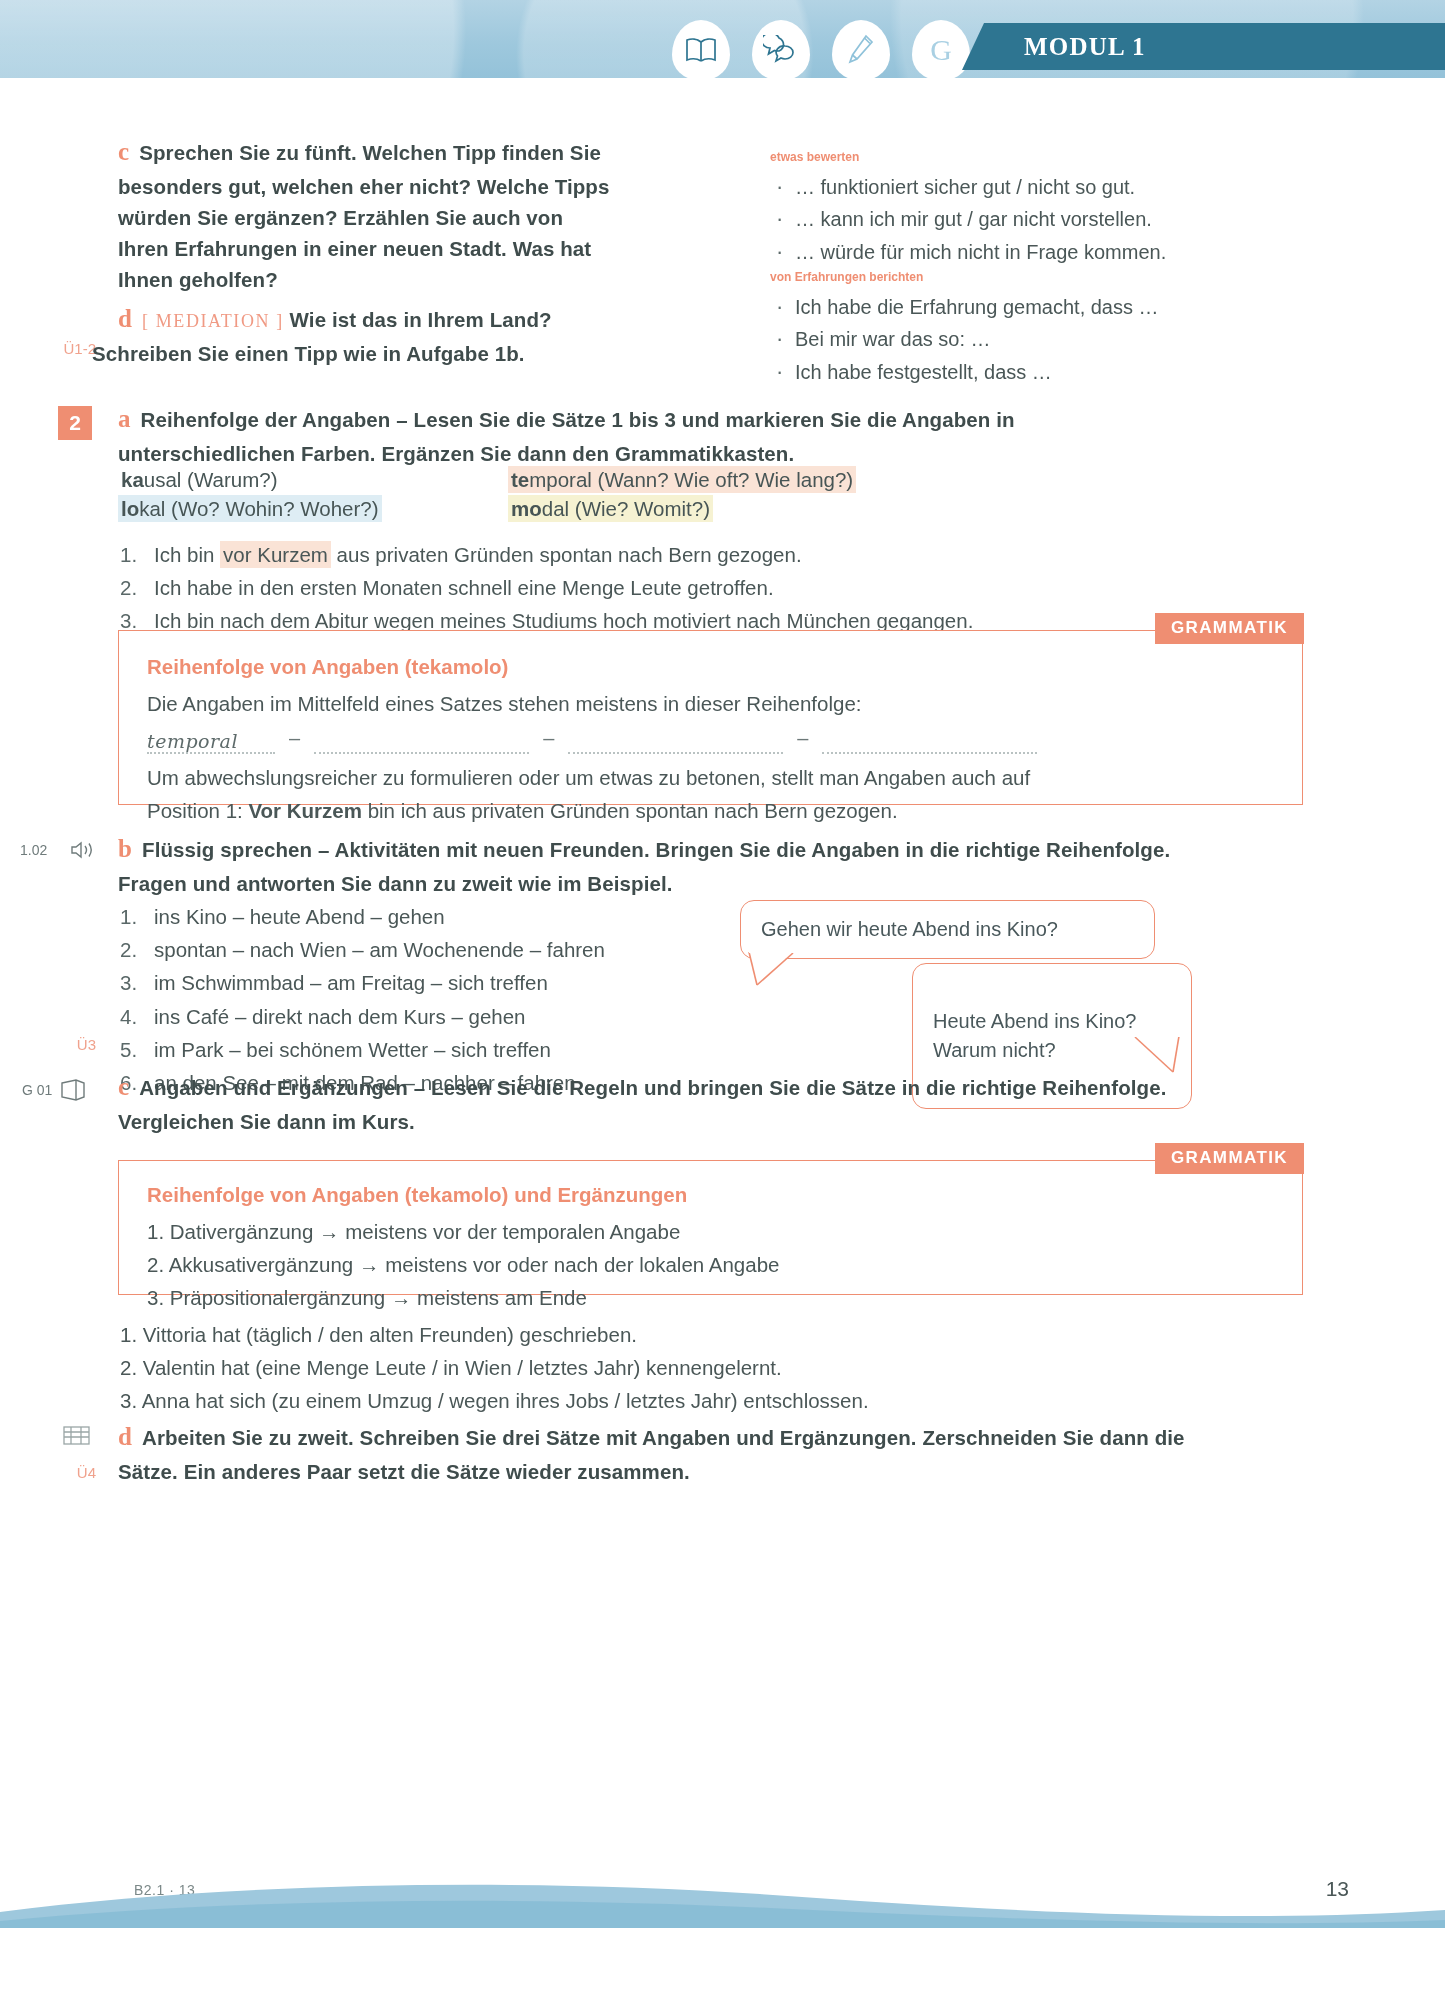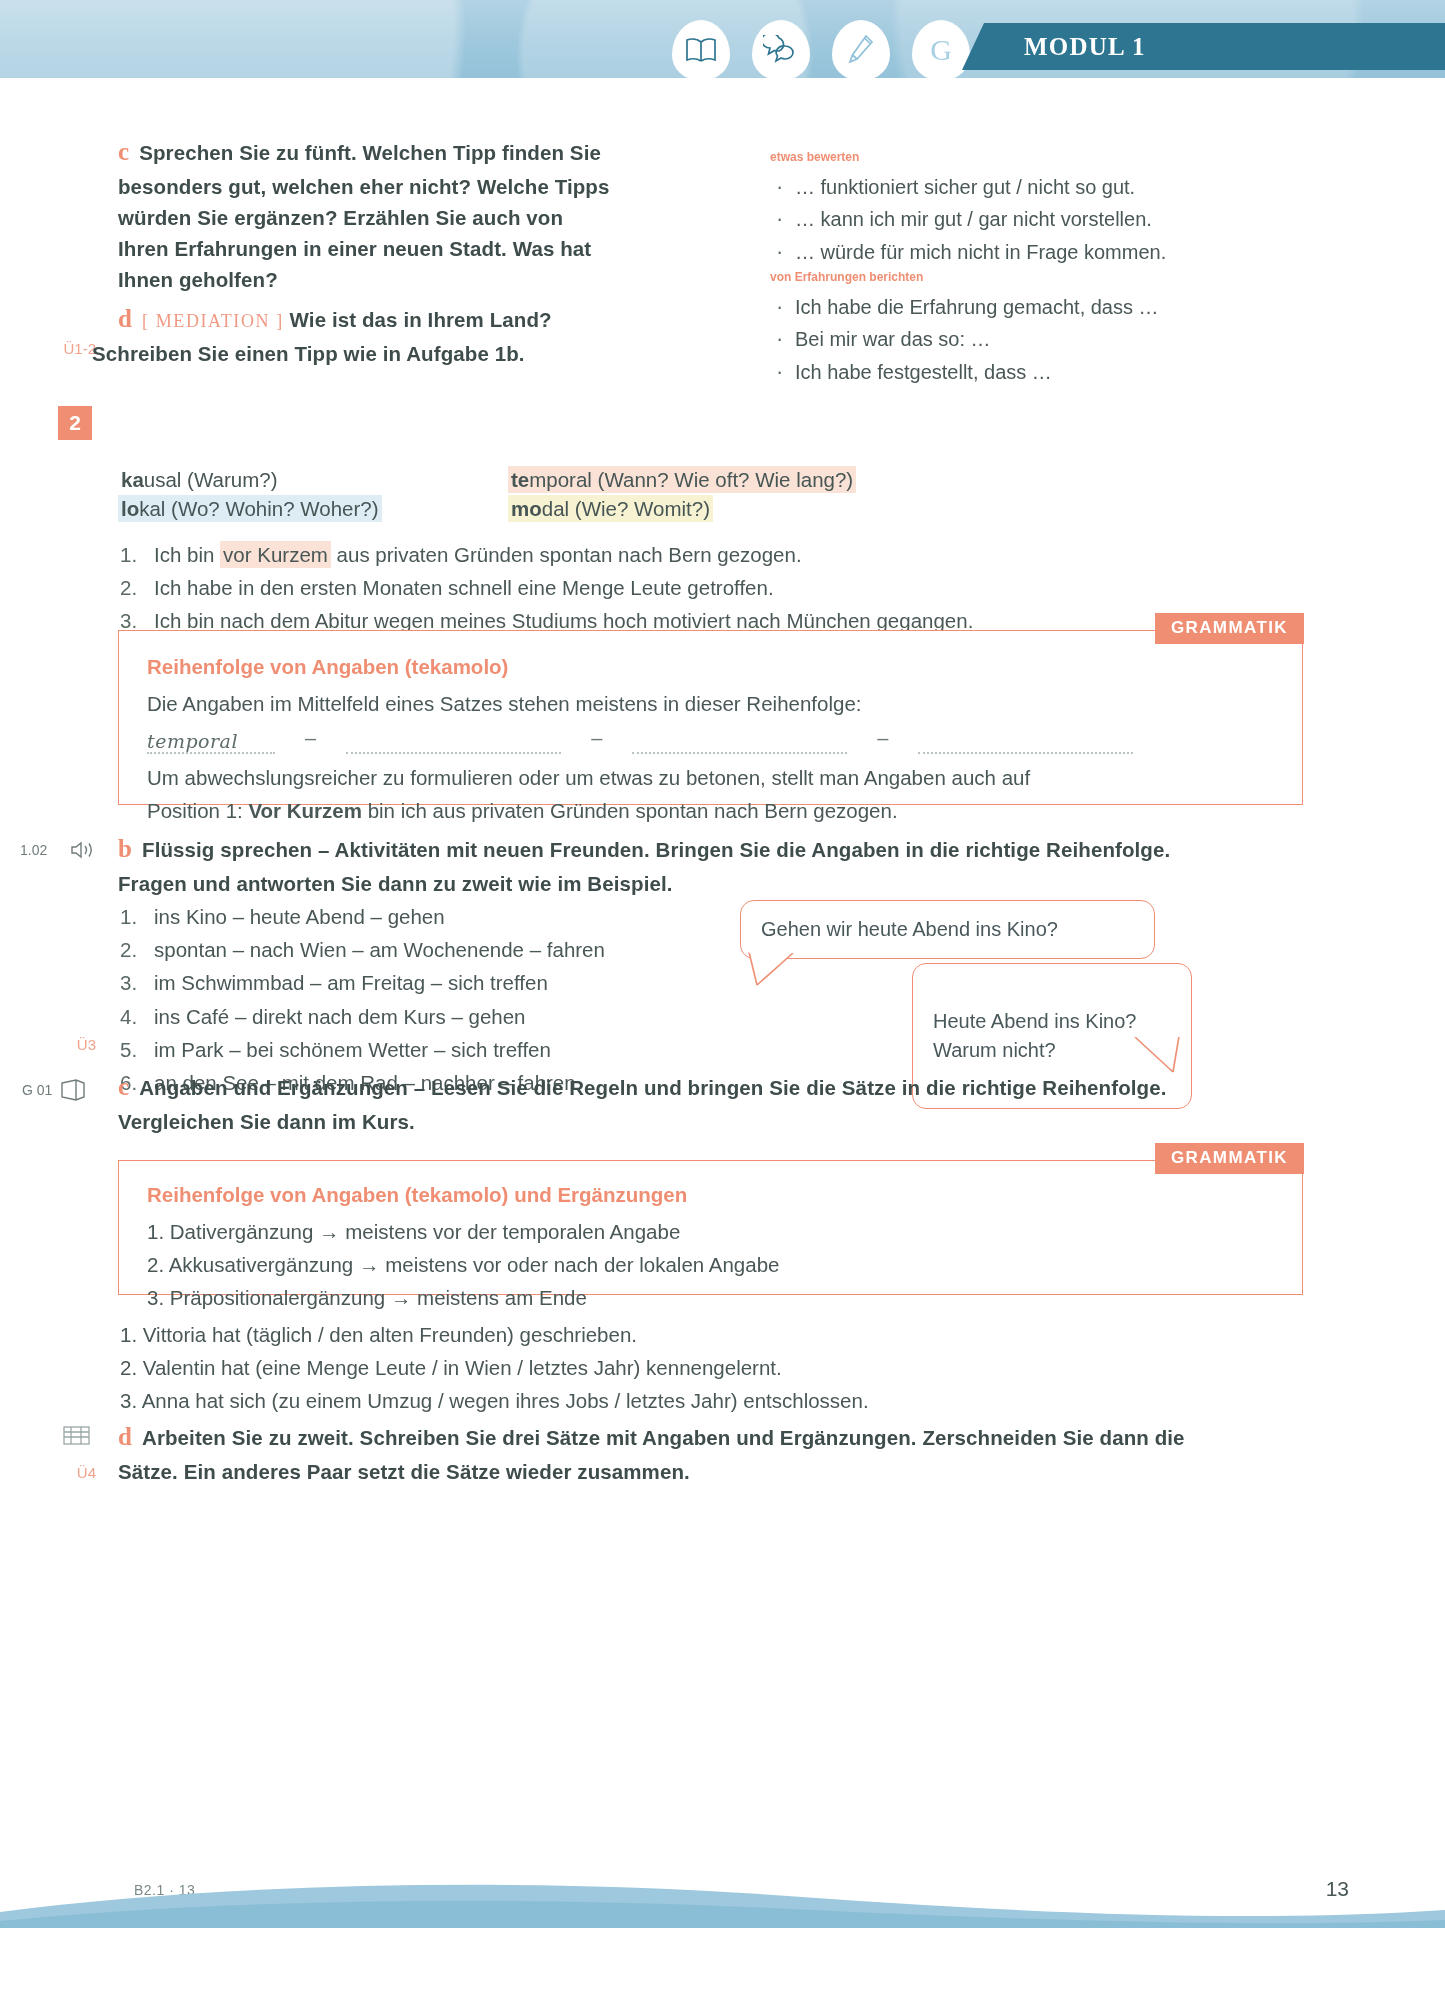--- a/index.html
+++ b/index.html
@@ -188,21 +188,21 @@
     letter-spacing: 1.4px;
     padding: 5px 16px 6px 16px;
   }
   .gram-title {
     color: #ef8e72;
     font-size: 20.5px;
     font-weight: bold;
     margin-bottom: 9px;
   }
   .gram-body { font-size: 20.5px; line-height: 1.6; color: #4a5757; }
-  .dots-row { display: flex; align-items: flex-end; gap: 16px; margin: 6px 0 8px 0; }
+  .dots-row { display: flex; align-items: flex-end; gap: 0; margin: 6px 0 8px 0; }
   .handwrite {
     font-family: "DejaVu Serif", serif;
     font-style: italic;
     font-size: 19px;
     color: #5d6a6a;
     letter-spacing: .5px;
   }
   .dotline {
     border-bottom: 2.2px dotted #b9c2c2;
     height: 1px;
@@ -305,20 +305,25 @@
   <div class="col-right" style="top:192px;">
     <div class="rm-title">von Erfahrungen berichten</div>
     <ul class="rm-list">
       <li>Ich habe die Erfahrung gemacht, dass …</li>
       <li>Bei mir war das so: …</li>
       <li>Ich habe festgestellt, dass …</li>
     </ul>
   </div>
 
   <div class="ex-badge" style="top:328px;">2</div>
+  <div style="position:absolute; left:118px; top:322px; width:1060px;">
+    <div class="task-text">
+      <span class="letter">a</span><span>Reihenfolge der Angaben – Lesen Sie die Sätze 1 bis 3 und markieren Sie die Angaben in unterschiedlichen Farben. Ergänzen Sie dann den Grammatikkasten.</span>
+    </div>
+  </div>
 
   <div class="keys" style="top:390px;">
     <div class="row">
       <div class="k"><span class="hl-kausal"><b>ka</b><span>usal (Warum?)</span></span></div>
       <div class="k"><span class="hl-temporal"><b>te</b><span>mporal (Wann? Wie oft? Wie lang?)</span></span></div>
     </div>
     <div class="row">
       <div class="k"><span class="hl-lokal"><b>lo</b><span>kal (Wo? Wohin? Woher?)</span></span></div>
       <div class="k"><span class="hl-modal"><b>mo</b><span>dal (Wie? Womit?)</span></span></div>
     </div>

